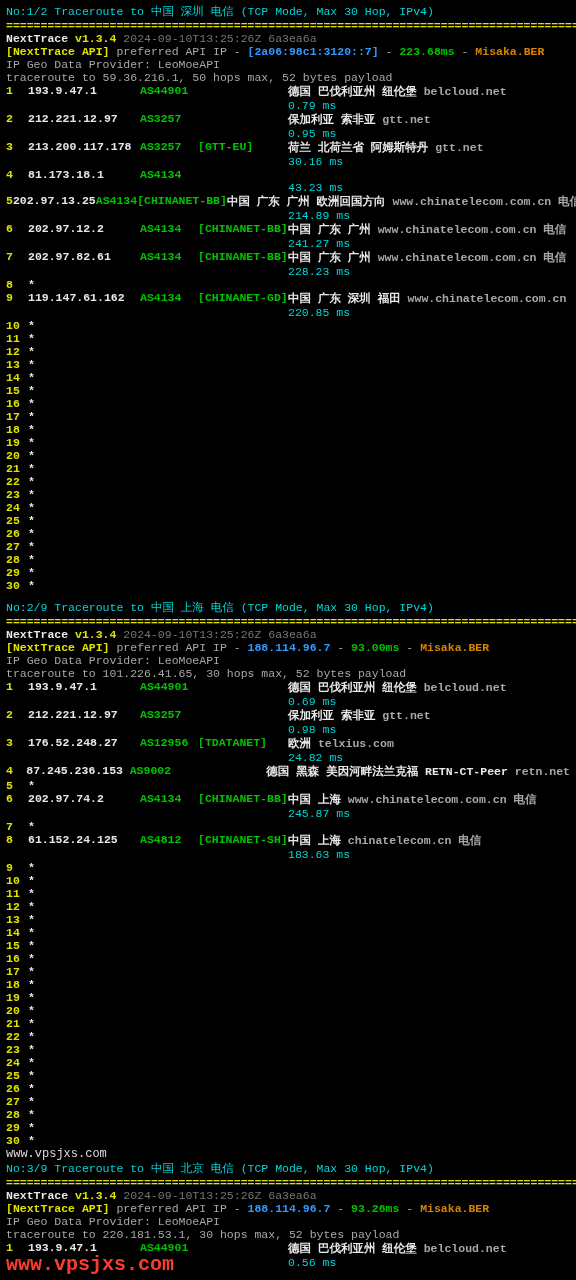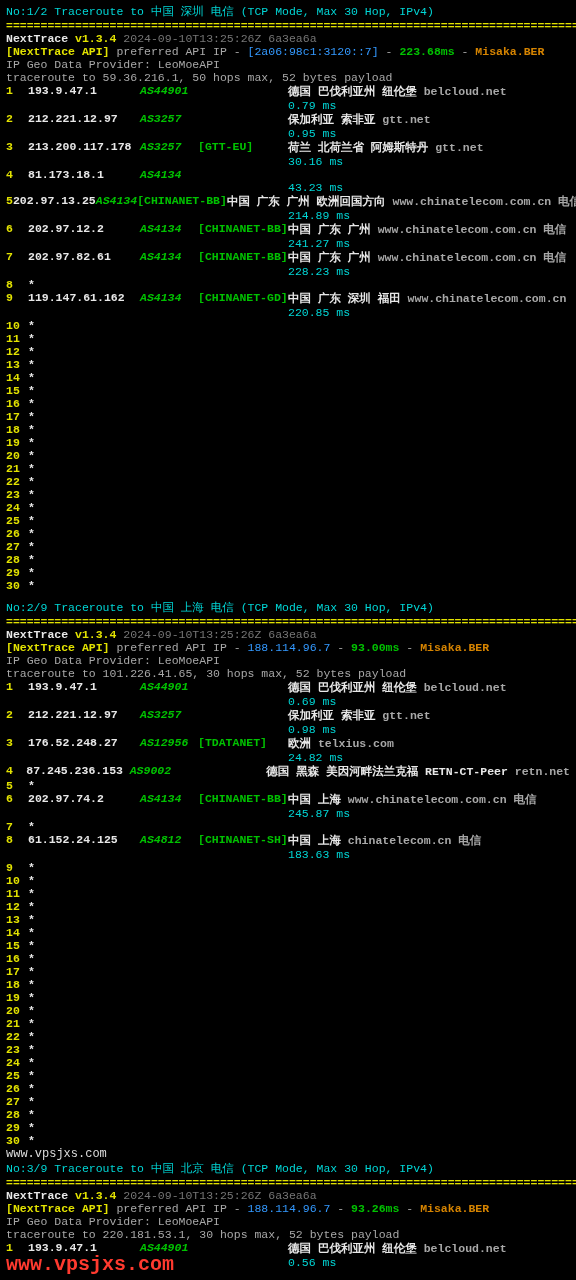--- a/index.html
+++ b/index.html
@@ -13,26 +13,26 @@
     box-sizing: border-box;
     white-space: nowrap;
   }
   .cyan   { color: #00d6d6; }
   .white  { color: #e8e8e8; font-weight: bold; }
   .yellow { color: #e2e200; font-weight: bold; }
   .green  { color: #00c200; font-weight: bold; }
   .orange { color: #d68400; font-weight: bold; }
   .gray   { color: #767676; }
   .lgray  { color: #a8a8a8; font-family: Liberation Mono, monospace; }
-  .blue   { color: #3399ff; font-weight: normal; }
+  .blue   { color: #3399ff; font-weight: bold; }
 
   .row { display: flex; }
   .hop-num { width: 22px; display:inline-block; }
   .ip      { width: 112px; display:inline-block; }
-  .asn     { width: 58px; display:inline-block;font-style:italic; }
+  .asn     { width: 58px; display:inline-block; }
   .tag     { width: 90px; display:inline-block; }
 
   .wm-small { color:#dcdcdc; font-size:12px; line-height:14px; }
   .wm-big { color:#ff3a2f; font-size:20px; font-weight:bold; position:fixed; bottom:4px; left:6px; }
 </style>
 </head>
 <body>
 
 <div id="out">
     <div class="cyan">No:1/2 Traceroute to 中国 深圳 电信 (TCP Mode, Max 30 Hop, IPv4)</div>

